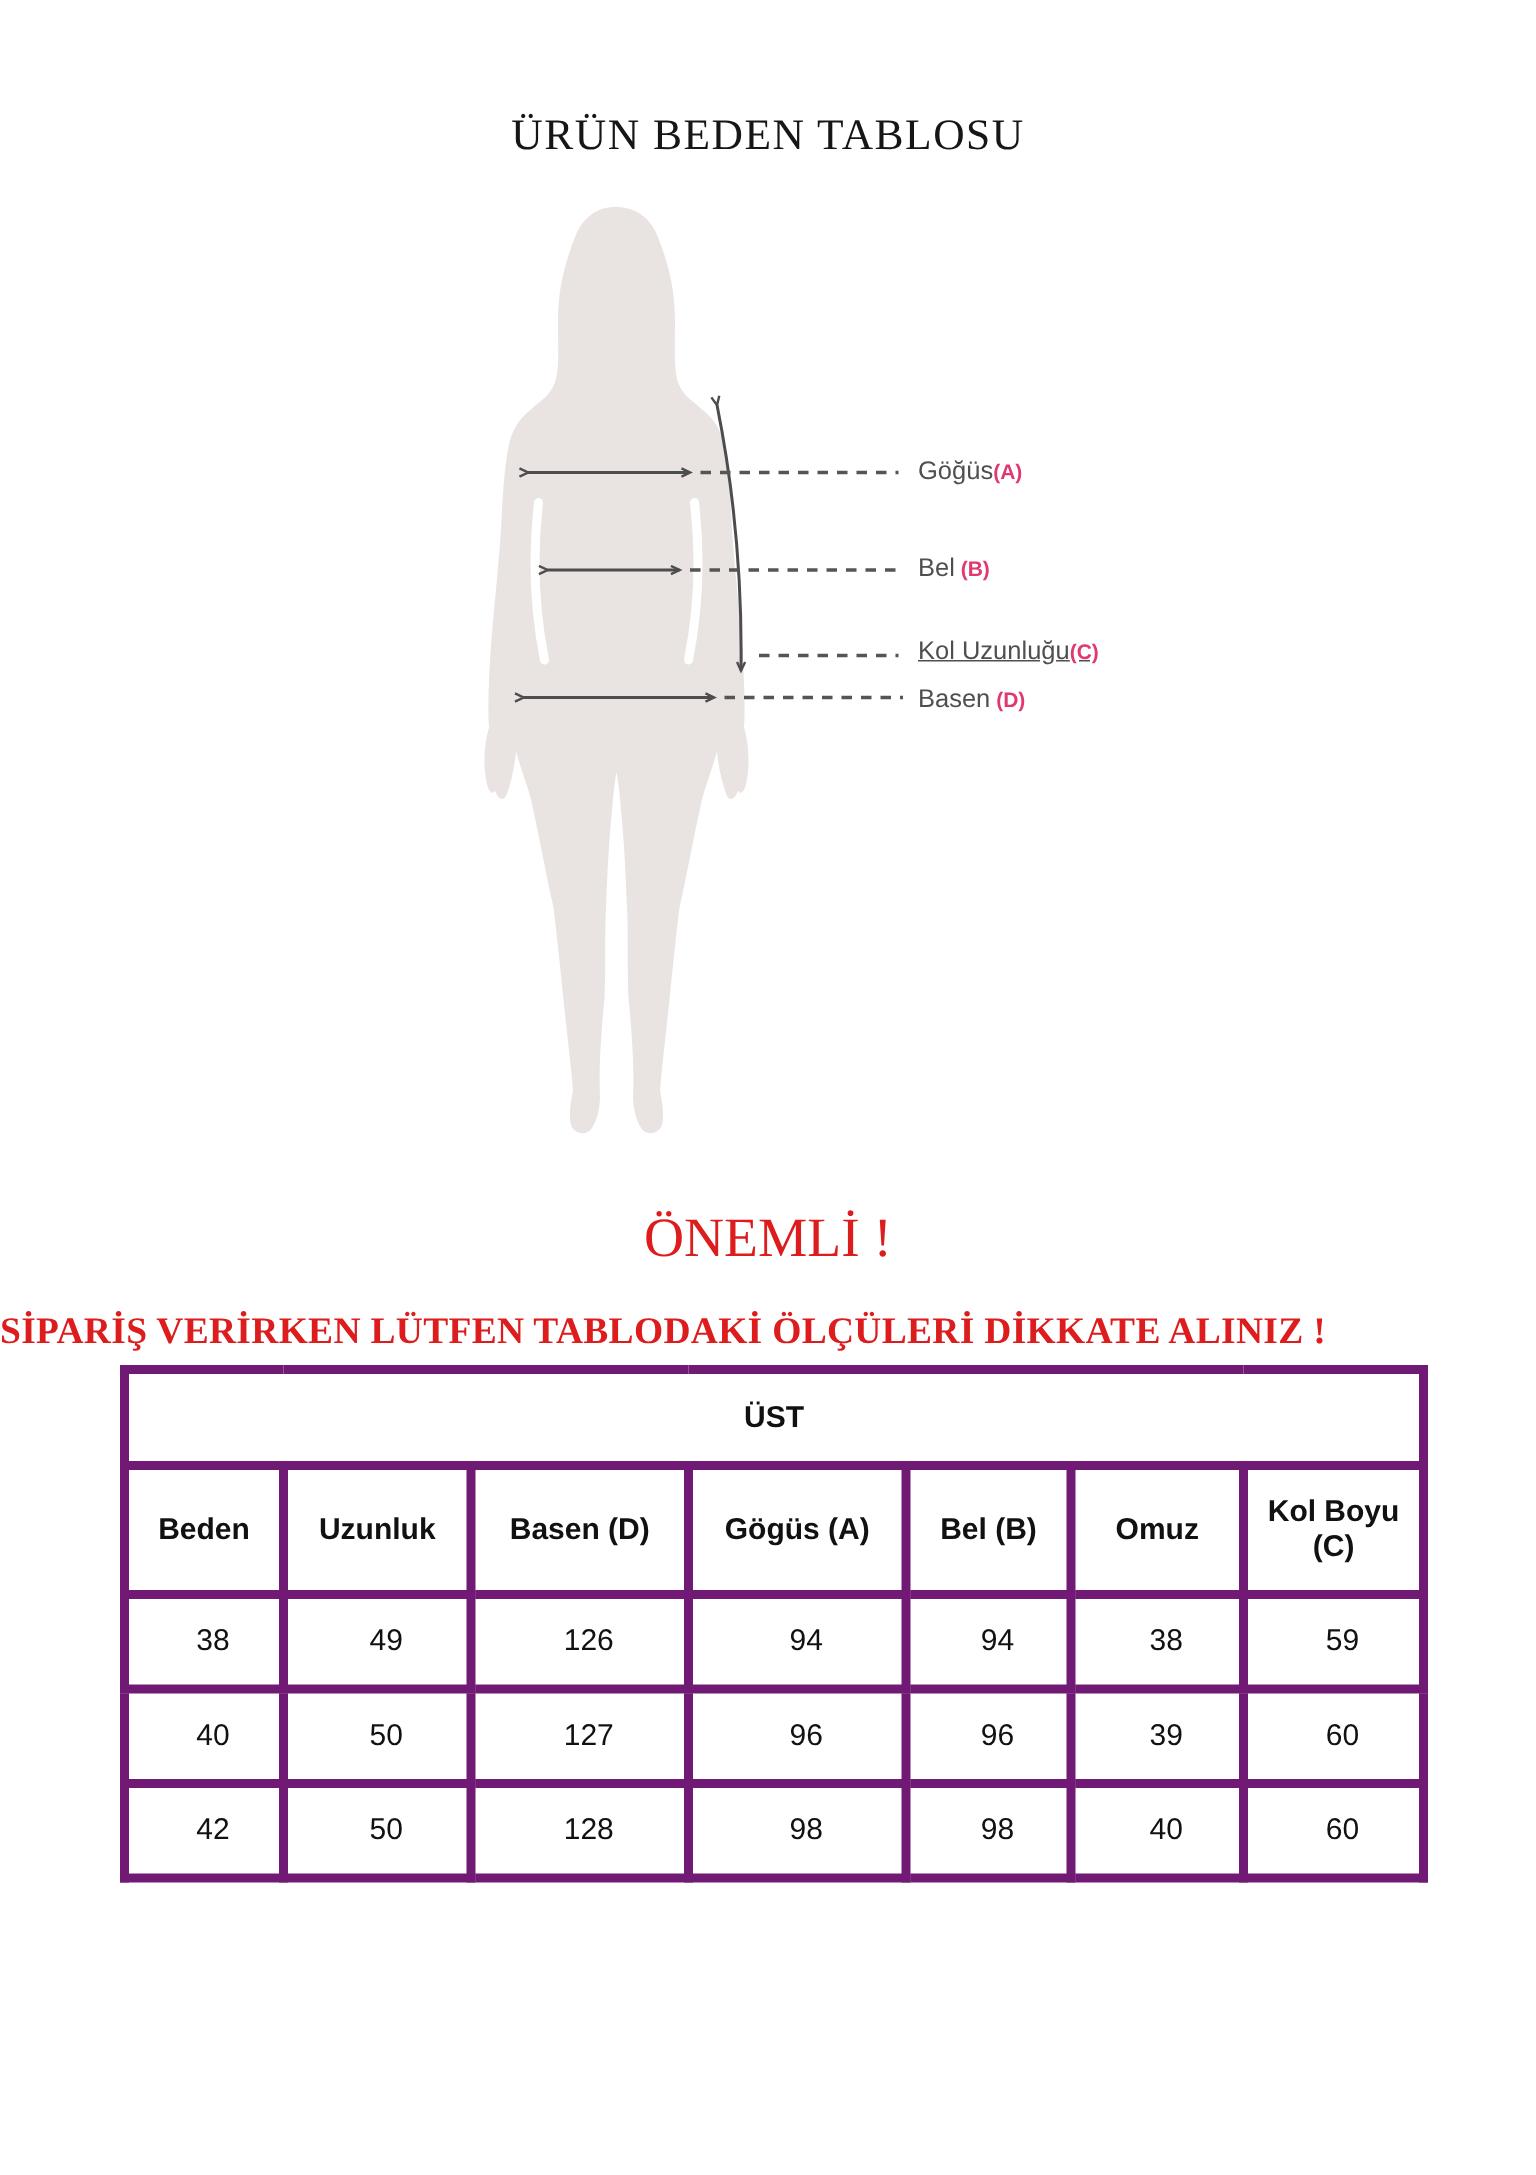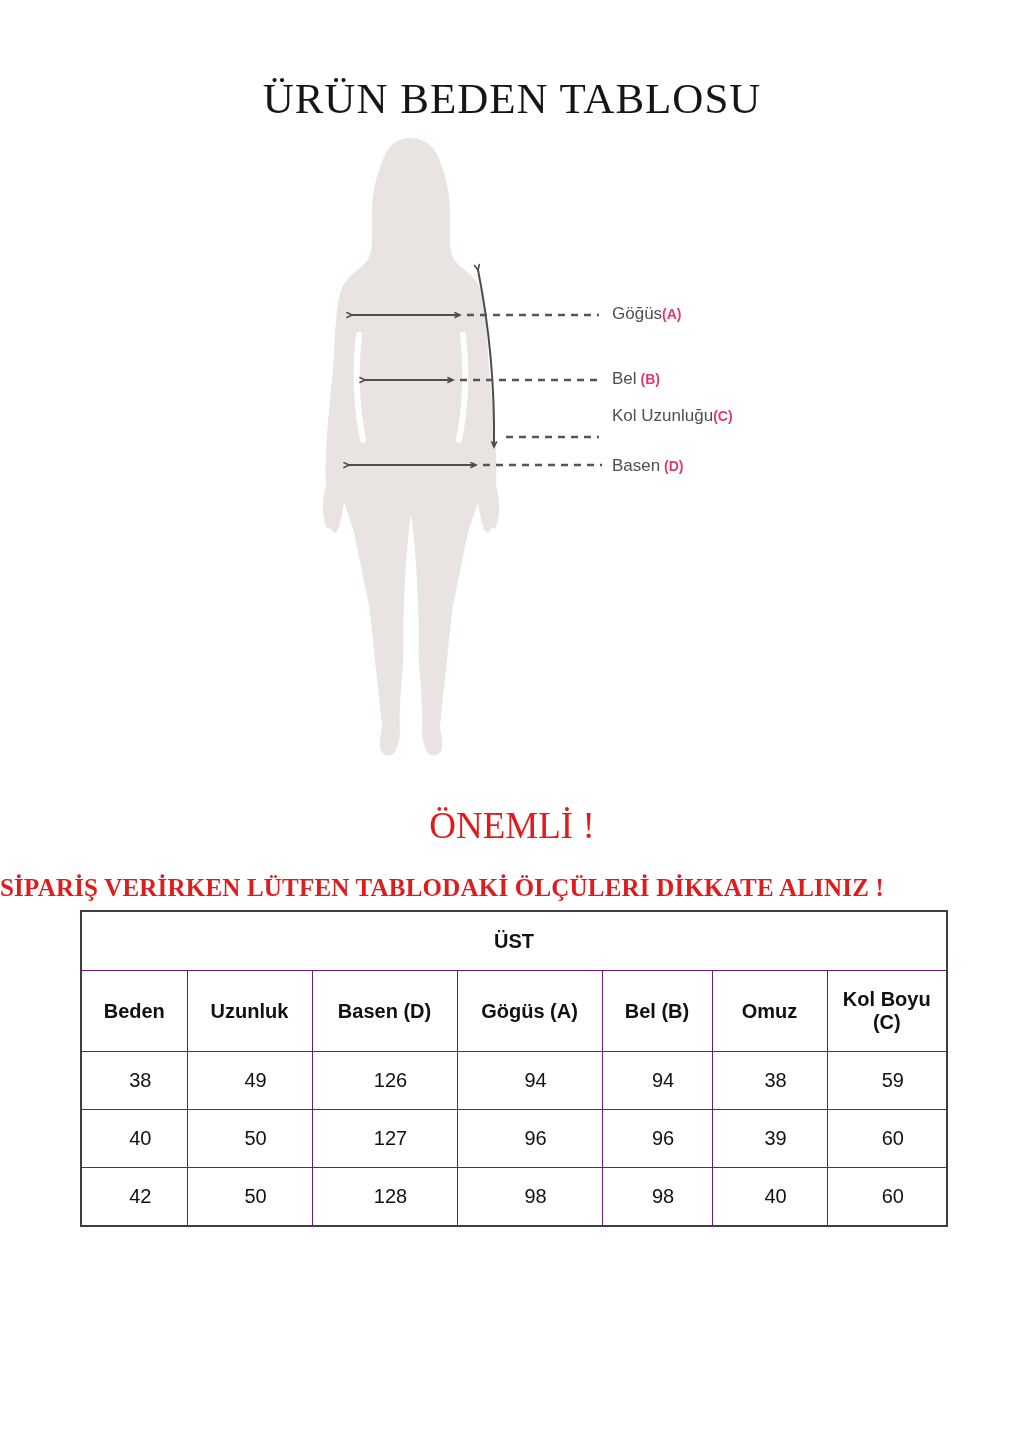--- a/index.html
+++ b/index.html
@@ -7,36 +7,36 @@
     width:1024px;height:1450px;
     position:relative;
     background:#ffffff;
     font-family:"Liberation Sans", sans-serif;
     overflow:hidden;
   }
   .page-title{
     position:absolute;top:74px;left:0;width:1024px;
     text-align:center;
     font-family:"Liberation Serif", serif;
-    font-size:43px;font-weight:500;letter-spacing:1px;
+    font-size:29px;font-weight:500;letter-spacing:1px;
     color:#161616;
   }
   .figure-wrap{
     position:absolute;left:310px;top:135px;width:300px;height:630px;
   }
   .m-label{
     position:absolute;left:612px;
     font-size:17px;color:#4f4f4f;white-space:nowrap;
   }
   .m-label .code{
     font-size:14px;color:#e0396f;font-weight:bold;
   }
   .lbl-chest{top:304px;}
   .lbl-waist{top:369px;}
-  .lbl-arm{top:406px;}
+  .lbl-arm{top:424px;text-decoration:underline;}
   .lbl-hip{top:456px;}
   .important-heading{
     position:absolute;top:804px;left:0;width:1024px;
     text-align:center;
     font-family:"Liberation Serif", serif;
     font-size:37px;font-weight:normal;color:#dd1d1d;
   }
   .warning-line{
     position:absolute;top:861px;left:0;width:1024px;
     text-align:left;
@@ -46,21 +46,21 @@
     margin-top:13px;
   }
   table.size-table{
     position:absolute;left:80px;top:910px;
     width:866px;
     border-collapse:collapse;table-layout:fixed;
     border:2px solid #3f3f3f;
     color:#111;
   }
   table.size-table td{
-    border:1px solid #701a75;
+    border:6px solid #701a75;
     text-align:center;vertical-align:middle;
     font-size:20px;
     padding:0 4px;
   }
   td.group-cell{height:58px;font-weight:bold;font-size:21px;}
   tr.head-row td{height:80px;font-weight:bold;}
   tr.data-row td{height:57px;padding-left:16px;}
 </style>
 </head>
 <body>

